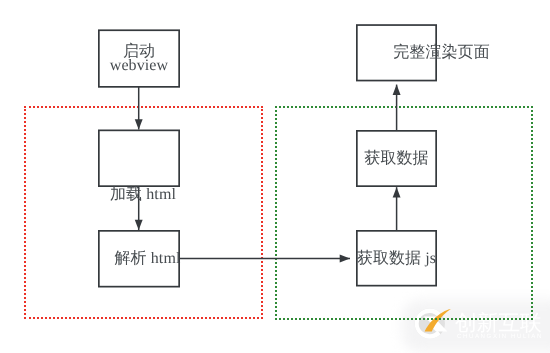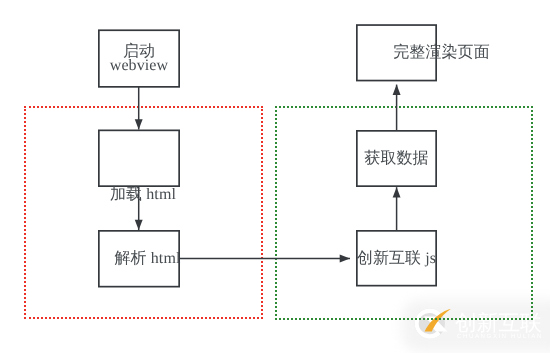--- a/index.html
+++ b/index.html
@@ -105,21 +105,21 @@
     <div class="node" style="left: 98px; top: 230px; width: 99px; height: 57.5px;">
       <div>解析 html</div>
     </div>
     <div class="node" style="left: 356px; top: 24.2px; width: 81px; height: 57.2px; margin-left: 45px;">
       <div>完整渲染页面</div>
     </div>
     <div class="node" style="left: 356px; top: 130px; width: 81px; height: 57px;">
       <div>获取数据</div>
     </div>
     <div class="node" style="left: 356px; top: 230px; width: 81px; height: 56.5px;">
-      <div>创新互联 js</div>
+      <div>获取数据 js</div>
     </div>
   </div>
 
 <div id="watermark">
   <div id="wm-panel"></div>
   <svg id="wm-logo" width="43" height="40" viewBox="0 0 43 40">
     <circle cx="17.8" cy="19.6" r="15.1" fill="#e1e1e1"></circle>
     <path d="M28.5 8.9 A15.1 15.1 0 1 0 28.5 30.3 L25.5 26.6 A10.7 10.7 0 1 1 25.5 12.6 Z" fill="#ffffff"></path>
     <path d="M11.6 12.6 h12.6 l3.9 3.4 -7.6 4.3 z" fill="#ffffff"></path>
     <path d="M17.4 20.4 l7.4 -4.2 10.6 11.2 h-11.4 z" fill="#ffffff"></path>

